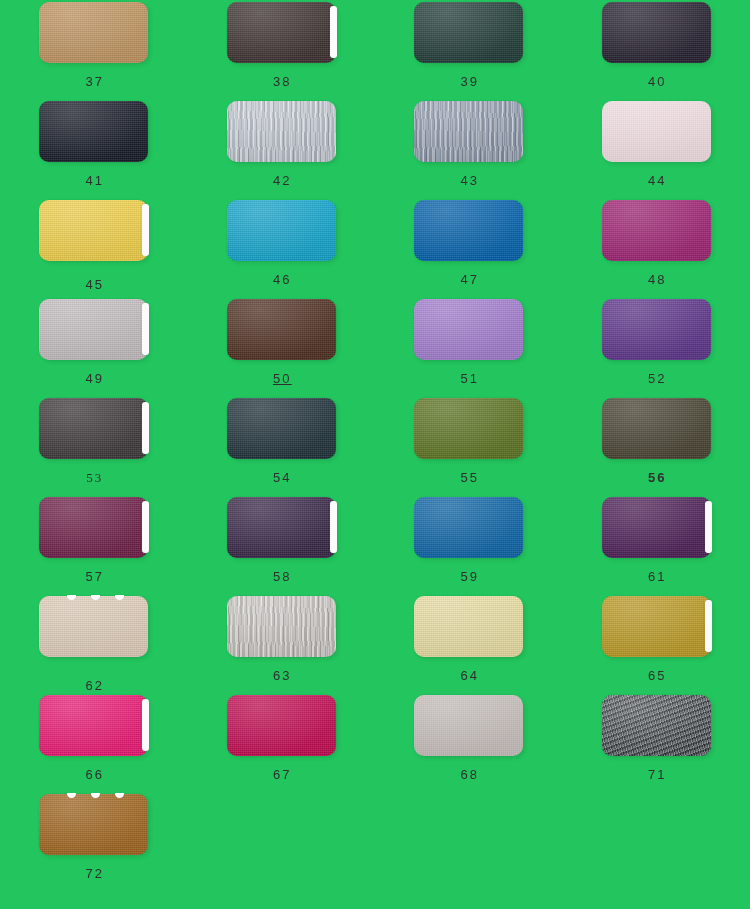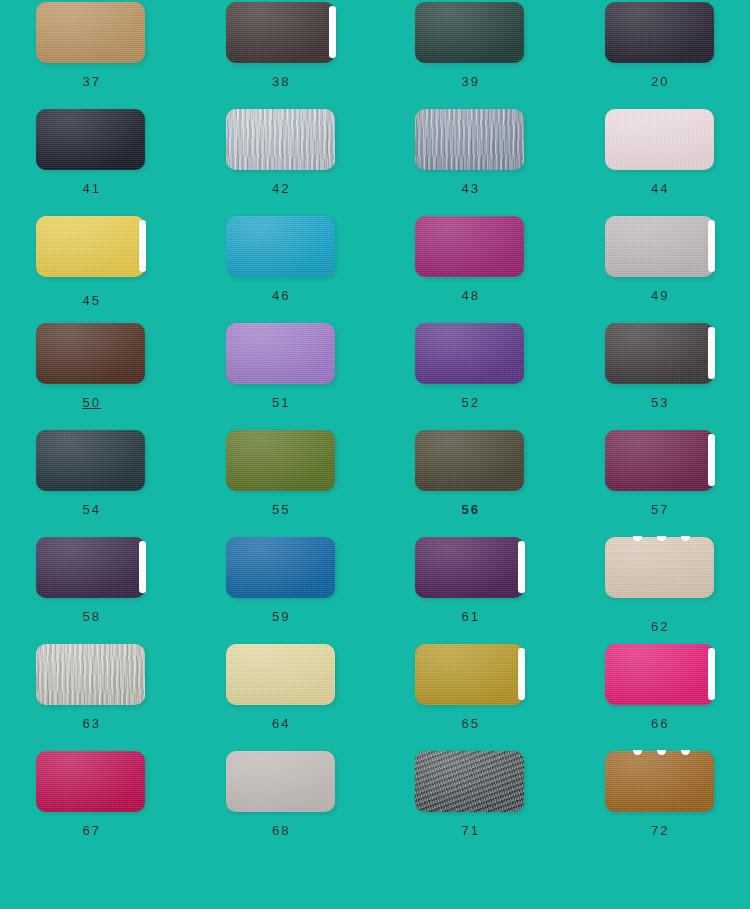--- a/index.html
+++ b/index.html
@@ -191,21 +191,21 @@
     text-indent: 2.2px;
     font-family: "Liberation Sans", "DejaVu Sans", sans-serif;
     text-align: center;
     white-space: nowrap;
     user-select: none;
   }
 </style>
 </head>
 <body>
 
-<div id="swatch-grid" style="background: #14b8a6; grid-template-columns: repeat(4, 1fr); grid-template-rows: repeat(9, 99px); gap: 8px;">
+<div id="swatch-grid" style="background: #22c55e; grid-template-columns: repeat(4, 1fr); grid-template-rows: repeat(9, 99px);">
     <div class="swatch-cell">
       <div class="chip-wrap">
         <div class="chip" style="background-color: rgb(191, 148, 96);">
           <div class="weave"></div>
           <div class="weave-v"></div>
           <div class="sheen"></div>
         </div>
       </div>
       <div class="swatch-label" style="color: rgb(47, 47, 47);">37</div>
     </div>
@@ -231,21 +231,21 @@
       <div class="swatch-label" style="color: rgb(47, 47, 47);">39</div>
     </div>
     <div class="swatch-cell">
       <div class="chip-wrap">
         <div class="chip" style="background-color: rgb(36, 31, 46);">
           <div class="weave"></div>
           <div class="weave-v"></div>
           <div class="sheen"></div>
         </div>
       </div>
-      <div class="swatch-label" style="color: rgb(47, 47, 47);">20</div>
+      <div class="swatch-label" style="color: rgb(47, 47, 47);">40</div>
     </div>
     <div class="swatch-cell">
       <div class="chip-wrap">
         <div class="chip" style="background-color: rgb(22, 26, 39);">
           <div class="weave"></div>
           <div class="weave-v"></div>
           <div class="sheen"></div>
         </div>
       </div>
       <div class="swatch-label" style="color: rgb(47, 47, 47);">41</div>
@@ -296,20 +296,30 @@
         <div class="chip" style="background-color: rgb(17, 164, 203);">
           <div class="weave"></div>
           <div class="weave-v"></div>
           <div class="sheen"></div>
         </div>
       </div>
       <div class="swatch-label" style="color: rgb(47, 47, 47);">46</div>
     </div>
     <div class="swatch-cell">
       <div class="chip-wrap">
+        <div class="chip" style="background-color: rgb(0, 96, 171);">
+          <div class="weave"></div>
+          <div class="weave-v"></div>
+          <div class="sheen"></div>
+        </div>
+      </div>
+      <div class="swatch-label" style="color: rgb(47, 47, 47);">47</div>
+    </div>
+    <div class="swatch-cell">
+      <div class="chip-wrap">
         <div class="chip" style="background-color: rgb(158, 33, 114);">
           <div class="weave"></div>
           <div class="weave-v"></div>
           <div class="sheen"></div>
         </div>
       </div>
       <div class="swatch-label" style="color: rgb(47, 47, 47);">48</div>
     </div>
     <div class="swatch-cell">
       <div class="chip-wrap">
@@ -354,21 +364,21 @@
     </div>
     <div class="swatch-cell">
       <div class="chip-wrap">
         <div class="chip" style="background-color: rgb(60, 55, 57);">
           <div class="weave"></div>
           <div class="weave-v"></div>
           <div class="sheen"></div>
         </div>
         <div class="paper-edge"></div>
       </div>
-      <div class="swatch-label" style="color: rgb(47, 47, 47);">53</div>
+      <div class="swatch-label" style="color: rgb(47, 47, 47); font-family: Liberation Serif, serif;">53</div>
     </div>
     <div class="swatch-cell">
       <div class="chip-wrap">
         <div class="chip" style="background-color: rgb(30, 48, 56);">
           <div class="weave"></div>
           <div class="weave-v"></div>
           <div class="sheen"></div>
         </div>
       </div>
       <div class="swatch-label" style="color: rgb(47, 47, 47);">54</div>

